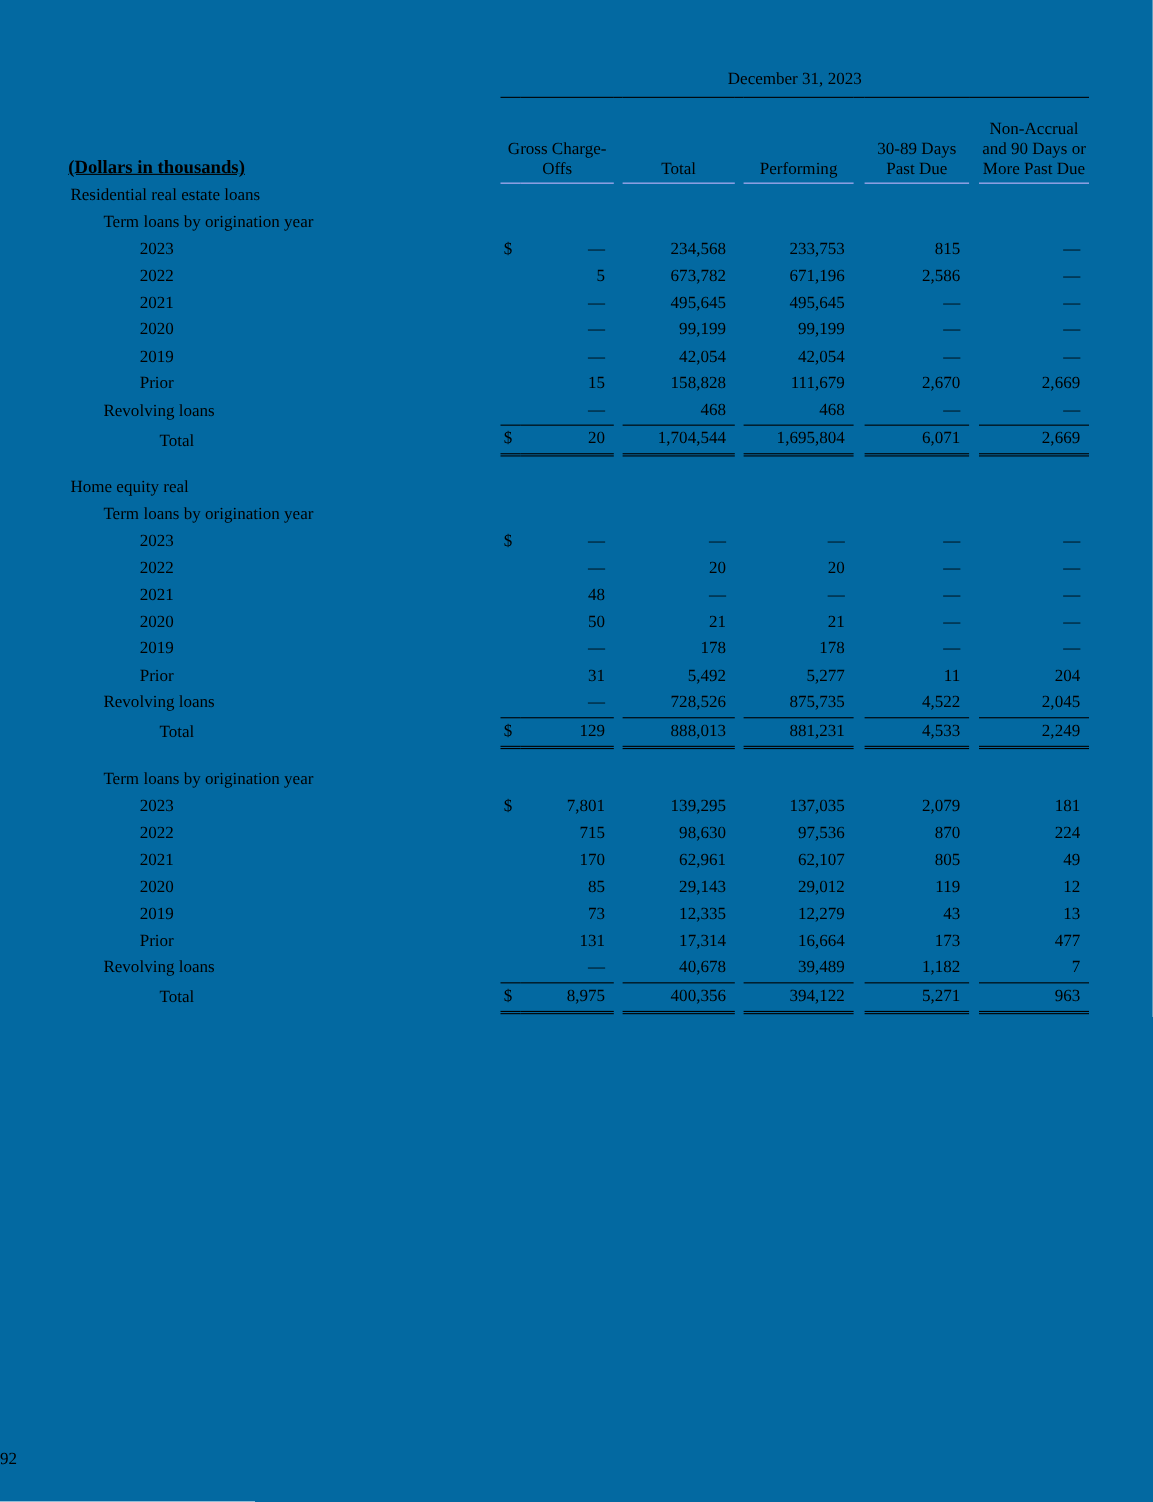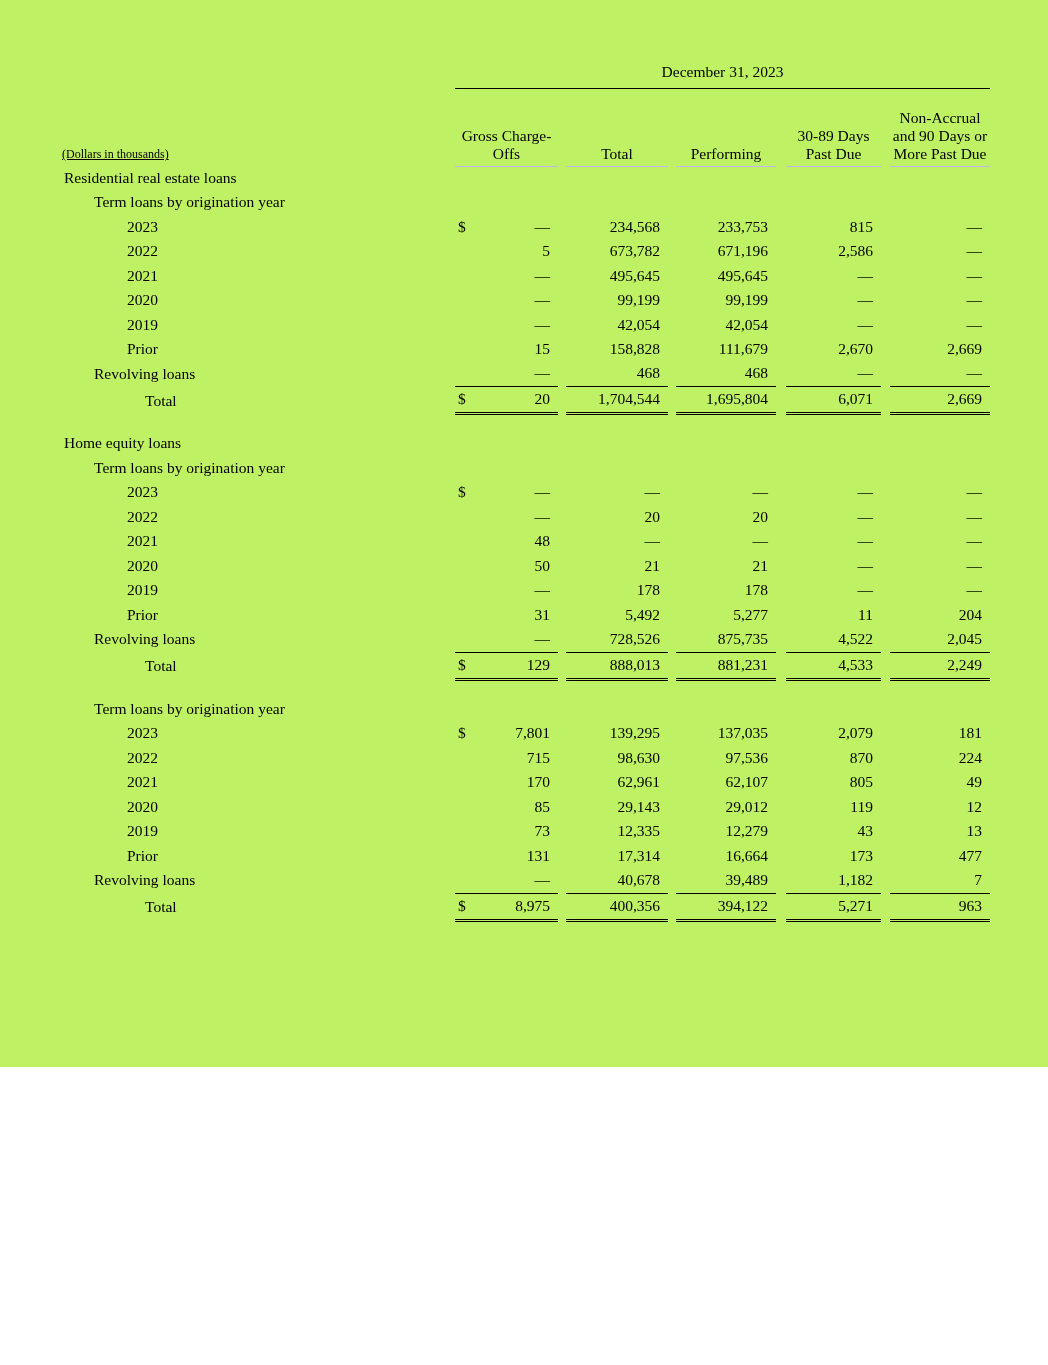--- a/index.html
+++ b/index.html
@@ -1,21 +1,21 @@
 <!DOCTYPE html>
 <html><head>
 <meta charset="utf-8">
 <style>
   * { box-sizing: border-box; }
   html, body { margin: 0; padding: 0; background: #fff; }
   .page {
     position: relative;
     width: 1048px;
-    height: 1067px;
-    background: #bef264;
+    height: 1365px;
+    background: #0369a1;
     font-family: "Liberation Serif", serif;
     color: #000;
     overflow: hidden;
   }
   .table-wrap { position: absolute; left: 62px; top: 58px; }
   table { border-collapse: collapse; table-layout: fixed; }
   col.c-label  { width: 393px; }
   col.c-dollar { width: 18px; }
   col.c-v1 { width: 85px; }
   col.c-g1 { width: 8px; }
@@ -41,21 +41,21 @@
     height: 30px;
   }
   .header-row td { height: 78px; }
   .col-head {
     text-align: center;
     border-bottom: 1px solid #c4b5fd;
     padding-bottom: 3px;
     line-height: 18px;
   }
   .label-head { padding-bottom: 3px; }
-  .label-head span { font-size: 12px; text-decoration: underline; }
+  .label-head span { font-size: 17px; text-decoration: underline; font-weight: bold; }
 
   tbody td { height: 24.5px; padding-bottom: 3px; }
   .num    { text-align: right; padding-right: 8px; }
   .dollar { text-align: left; padding-left: 3px; }
   .t {
     border-top: 1px solid #000;
     border-bottom: 3px double #000;
   }
   .total-row td { height: 27px; }
   .spacer-row td { height: 18px; padding: 0; }
@@ -63,21 +63,21 @@
   .ind0 { padding-left: 2px; margin-left: 33px; }
   .ind1 { padding-left: 32px; }
   .ind2 { padding-left: 65px; }
   .ind3 { padding-left: 83px; }
 
   .page-number {
     position: absolute;
     top: 1318px;
     left: 0;
     width: 100%;
-    text-align: center;
+    text-align: left;
     font-size: 15.5px;
   }
 </style>
 </head>
 <body>
 
 <div class="page">
   <div class="table-wrap">
     <table>
       <colgroup>
@@ -219,21 +219,21 @@
             <td class="num t">1,695,804</td>
             <td class="gap"></td>
             <td class="num t">6,071</td>
             <td class="gap"></td>
             <td class="num t">2,669</td>
           </tr>
           <tr class="spacer-row">
             <td colspan="11"></td>
           </tr>
           <tr class="section-row">
-            <td class="label ind0" colspan="11">Home equity loans</td>
+            <td class="label ind0" colspan="11">Home equity real</td>
           </tr>
           <tr class="subheading-row">
             <td class="label ind1" colspan="11">Term loans by origination year</td>
           </tr>
           <tr class="data-row">
             <td class="label ind2">2023</td>
             <td class="dollar">$</td>
             <td class="num">—</td>
             <td class="gap"></td>
             <td class="num">—</td>

